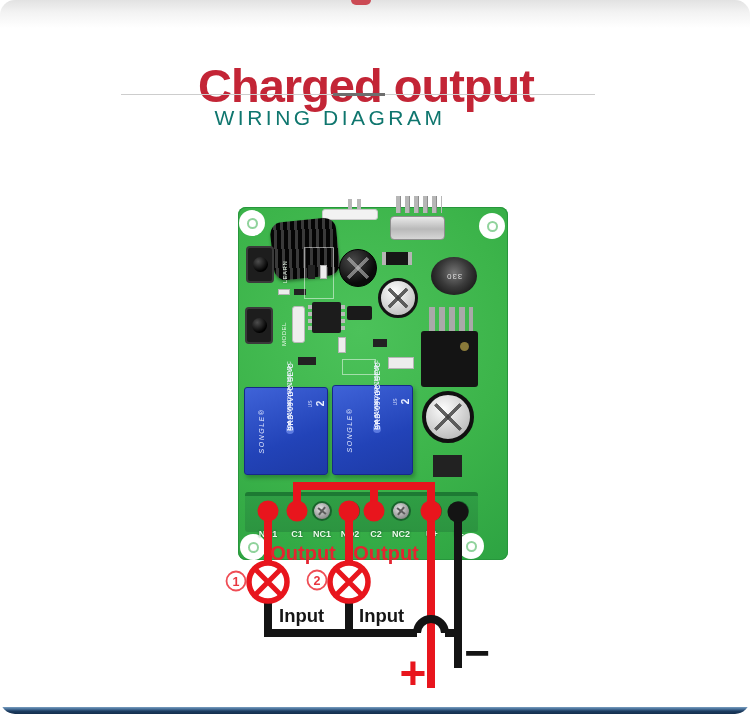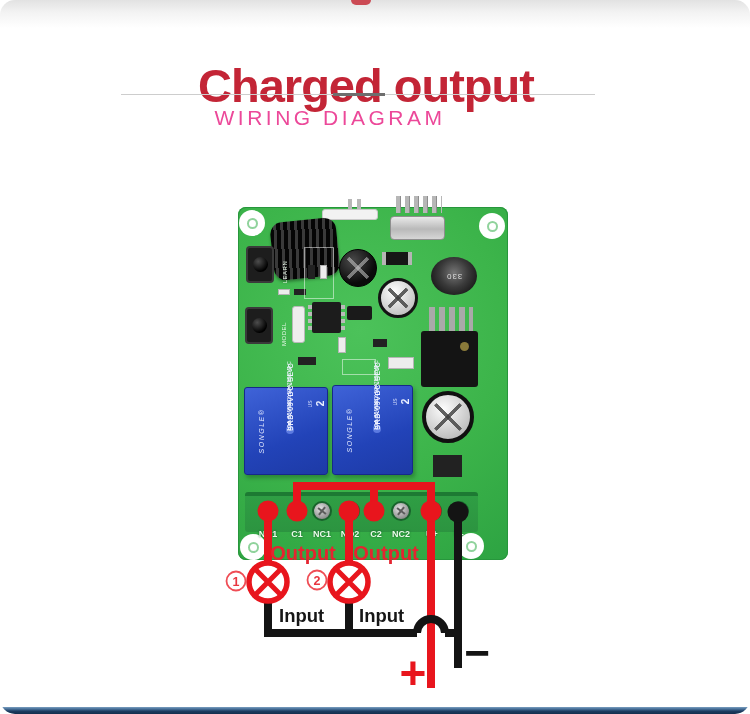--- a/index.html
+++ b/index.html
@@ -7,21 +7,21 @@
         font-family:"Liberation Sans",sans-serif;border-radius:15px;}
   .top-fade{position:absolute;left:0;top:0;width:750px;height:28px;
         background:linear-gradient(180deg,#e2e2e2 0,#f3f3f3 45%,#fff 100%);}
   .top-mark{position:absolute;left:351px;top:0;width:20px;height:5px;background:#cb4a54;
         border-radius:0 0 9px 9px;}
   .title{position:absolute;top:27px;left:0;width:750px;padding-right:18px;box-sizing:border-box;
         text-align:center;font-size:47px;font-weight:bold;letter-spacing:-1px;color:#c32536;}
   .divider{position:absolute;top:94px;left:121px;width:474px;height:1px;background:#cdcdcd;}
   .divider-dark{position:absolute;left:212px;top:-1px;width:52px;height:3px;background:#6e6e6e;}
   .subtitle{position:absolute;top:106px;left:0;width:686px;padding-right:26px;box-sizing:border-box;
-        text-align:center;font-size:21px;letter-spacing:3.5px;color:#ec4899;}
+        text-align:center;font-size:21px;letter-spacing:3.5px;color:#0f766e;}
 
   
   .pcb{position:absolute;left:238px;top:207px;width:270px;height:353px;border-radius:8px;
        background:radial-gradient(circle at 45% 35%,#4cc25a 0,#3cb44a 55%,#2da342 100%);
        box-shadow:0 0 0 1px #27963c inset;}
   .pcb *{position:absolute;box-sizing:border-box;}
   .hole{width:26px;height:26px;border-radius:50%;background:#fff;display:flex;align-items:center;justify-content:center;}
   .hole div{position:static;width:11px;height:11px;border-radius:50%;background:#fff;border:2px solid #90d39c;}
   .conn-strip{left:84px;top:2px;width:56px;height:11px;background:#f2f2f2;border-radius:3px;
        border:1px solid #c9c9c9;}

